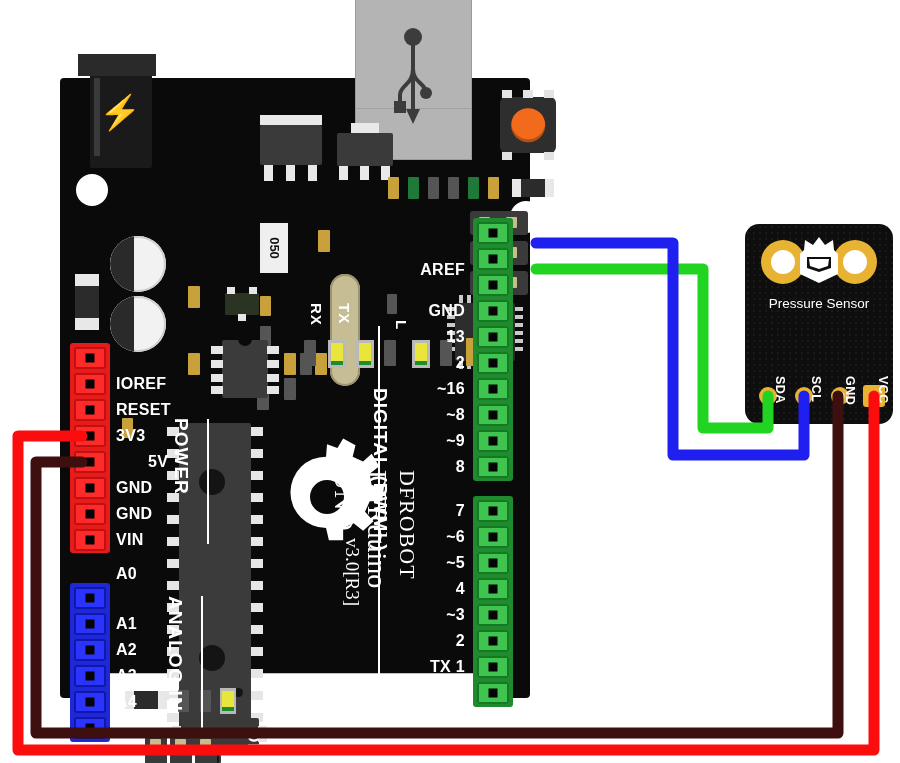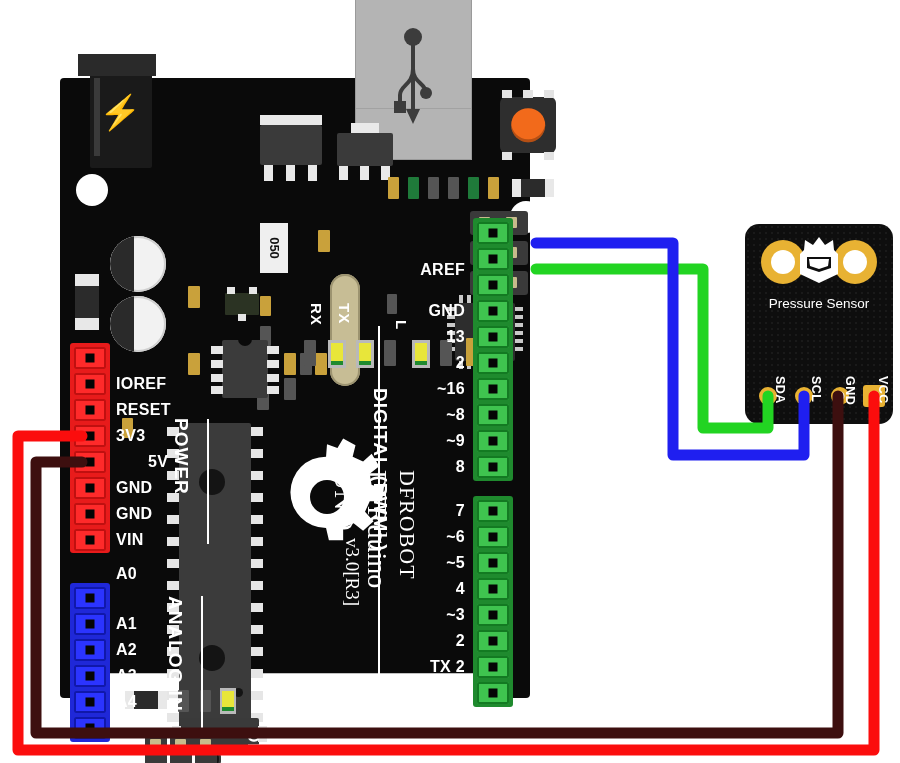--- a/index.html
+++ b/index.html
@@ -530,21 +530,21 @@
     <div class="plabel r" style="left:310px;top:329px;width:95px;">~8</div>
     <div class="plabel r" style="left:310px;top:355px;width:95px;">~9</div>
     <div class="plabel r" style="left:310px;top:381px;width:95px;">8</div>
 
     <div class="plabel r" style="left:310px;top:425px;width:95px;">7</div>
     <div class="plabel r" style="left:310px;top:451px;width:95px;">~6</div>
     <div class="plabel r" style="left:310px;top:477px;width:95px;">~5</div>
     <div class="plabel r" style="left:310px;top:503px;width:95px;">4</div>
     <div class="plabel r" style="left:310px;top:529px;width:95px;">~3</div>
     <div class="plabel r" style="left:310px;top:555px;width:95px;">2</div>
-    <div class="plabel r" style="left:310px;top:581px;width:95px;">TX 2</div>
+    <div class="plabel r" style="left:310px;top:581px;width:95px;">TX 1</div>
     <div class="plabel r" style="left:310px;top:607px;width:95px;">RX 0</div>
 
     <div class="vlabel" style="left:331px;top:310px;font-size:19px;">DIGITAL (PWM~)</div>
     <div class="vrule" style="left:318px;top:248px;height:350px;"></div>
   </div>
 
   <div id="sensor">
     <div class="mhole" style="left:16px;top:16px;"></div>
     <div class="mhole" style="right:16px;top:16px;"></div>
 

